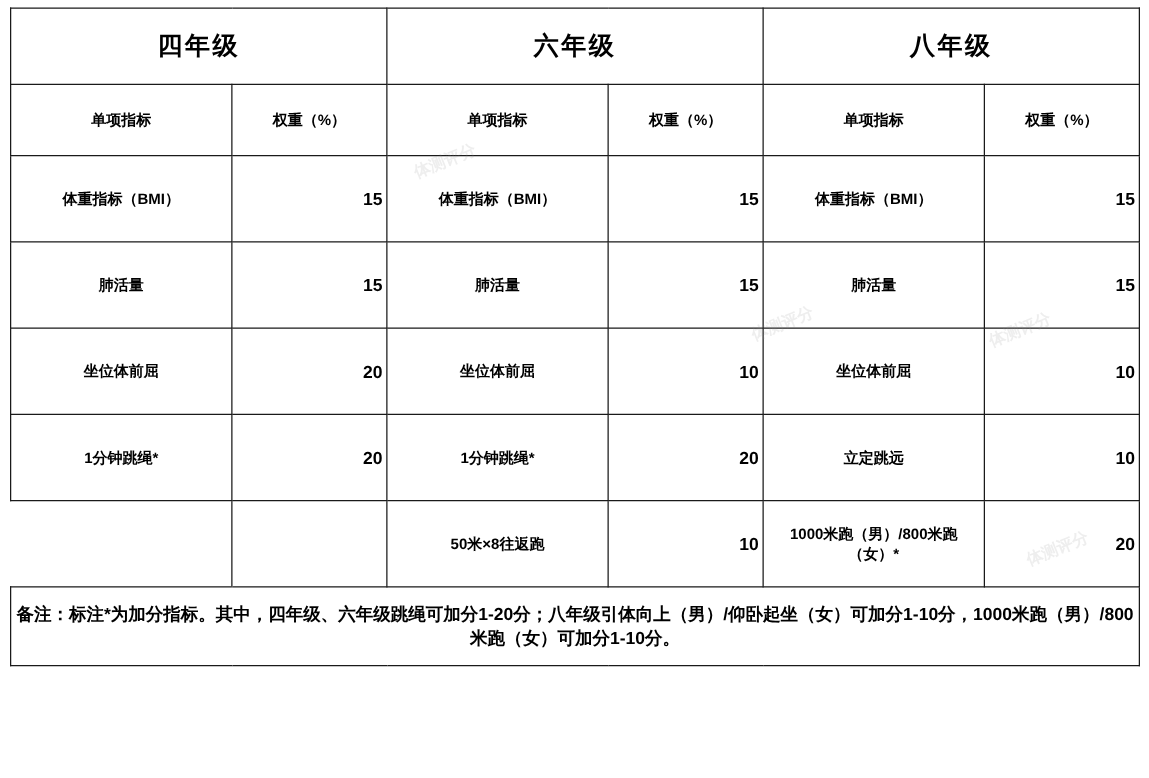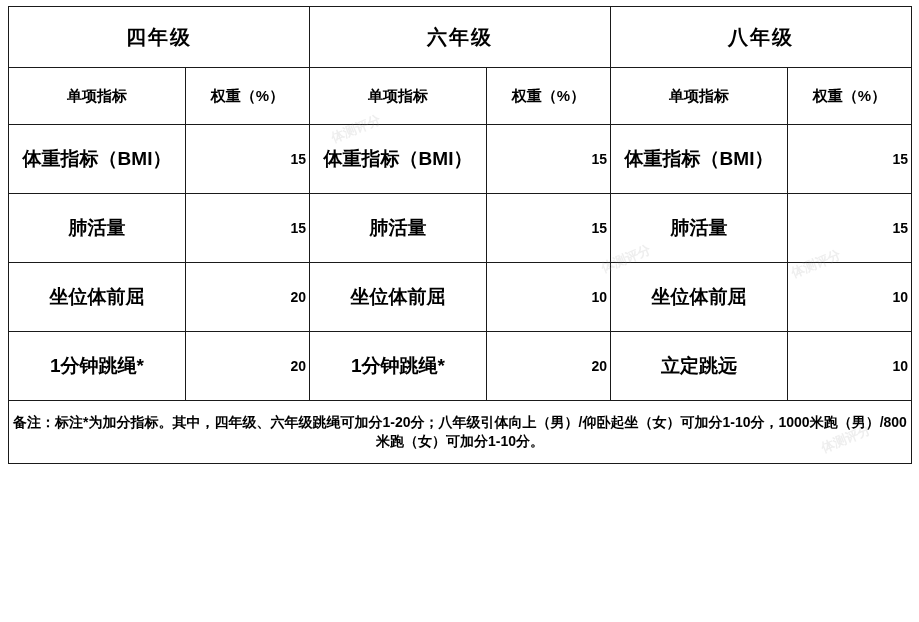--- a/index.html
+++ b/index.html
@@ -35,29 +35,29 @@
     padding: 4px 3px;
     font-weight: bold;
     line-height: 1.35;
   }
   .grade-head td {
     font-size: 20px;
     height: 52px;
     letter-spacing: 2px;
   }
   .sub-head td {
-    font-size: 15px;
+    font-size: 12px;
     height: 48px;
   }
   .body-row td {
     height: 60px;
     font-size: 13.5px;
   }
   .body-row td.item {
-    font-size: 19px;
+    font-size: 12px;
   }
   .body-row td.weight {
     font-size: 14px;
     text-align: right;
   }
   col.item-col { width: 177px; }
   col.weight-col { width: 124px; }
   .note-row td {
     text-align: left;
     font-size: 14px;
@@ -142,20 +142,28 @@
       <tr class="body-row">
         <td class="item">1分钟跳绳*</td>
         <td class="weight">20</td>
         <td class="item">1分钟跳绳*</td>
         <td class="weight">20</td>
         <td class="item">立定跳远</td>
         <td class="weight">10</td>
       </tr>
 
 
+      <tr class="body-row">
+        <td class="empty-cell" style="border-left:none;border-bottom:none;border-top:none;"></td>
+        <td class="empty-cell" style="border-right:none;border-bottom:none;border-top:none;"></td>
+        <td class="item">50米×8往返跑</td>
+        <td class="weight">10</td>
+        <td class="item">1000米跑（男）/800米跑（女）*</td>
+        <td class="weight">20</td>
+      </tr>
 
       <tr class="note-row">
         <td colspan="6">备注：标注*为加分指标。其中，四年级、六年级跳绳可加分1-20分；八年级引体向上（男）/仰卧起坐（女）可加分1-10分，1000米跑（男）/800米跑（女）可加分1-10分。</td>
       </tr>
     </tbody>
   </table>
 
   <div class="wm wm1">体测评分</div>
   <div class="wm wm2">体测评分</div>
   <div class="wm wm3">体测评分</div>

